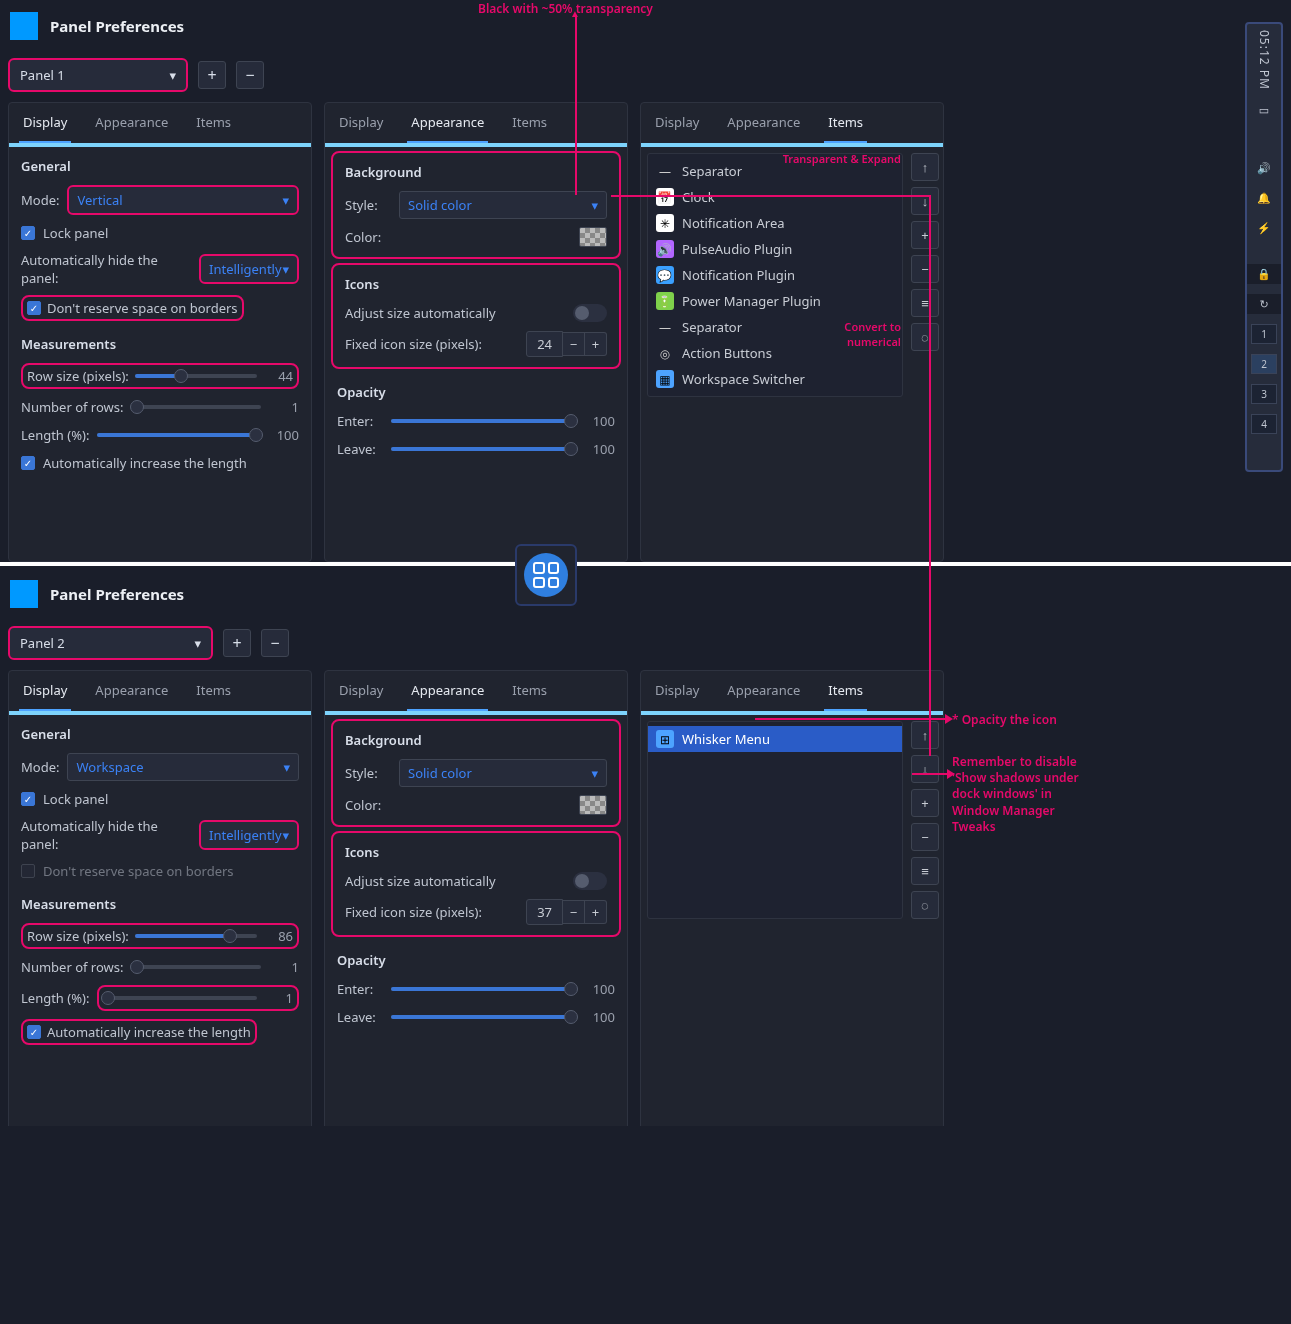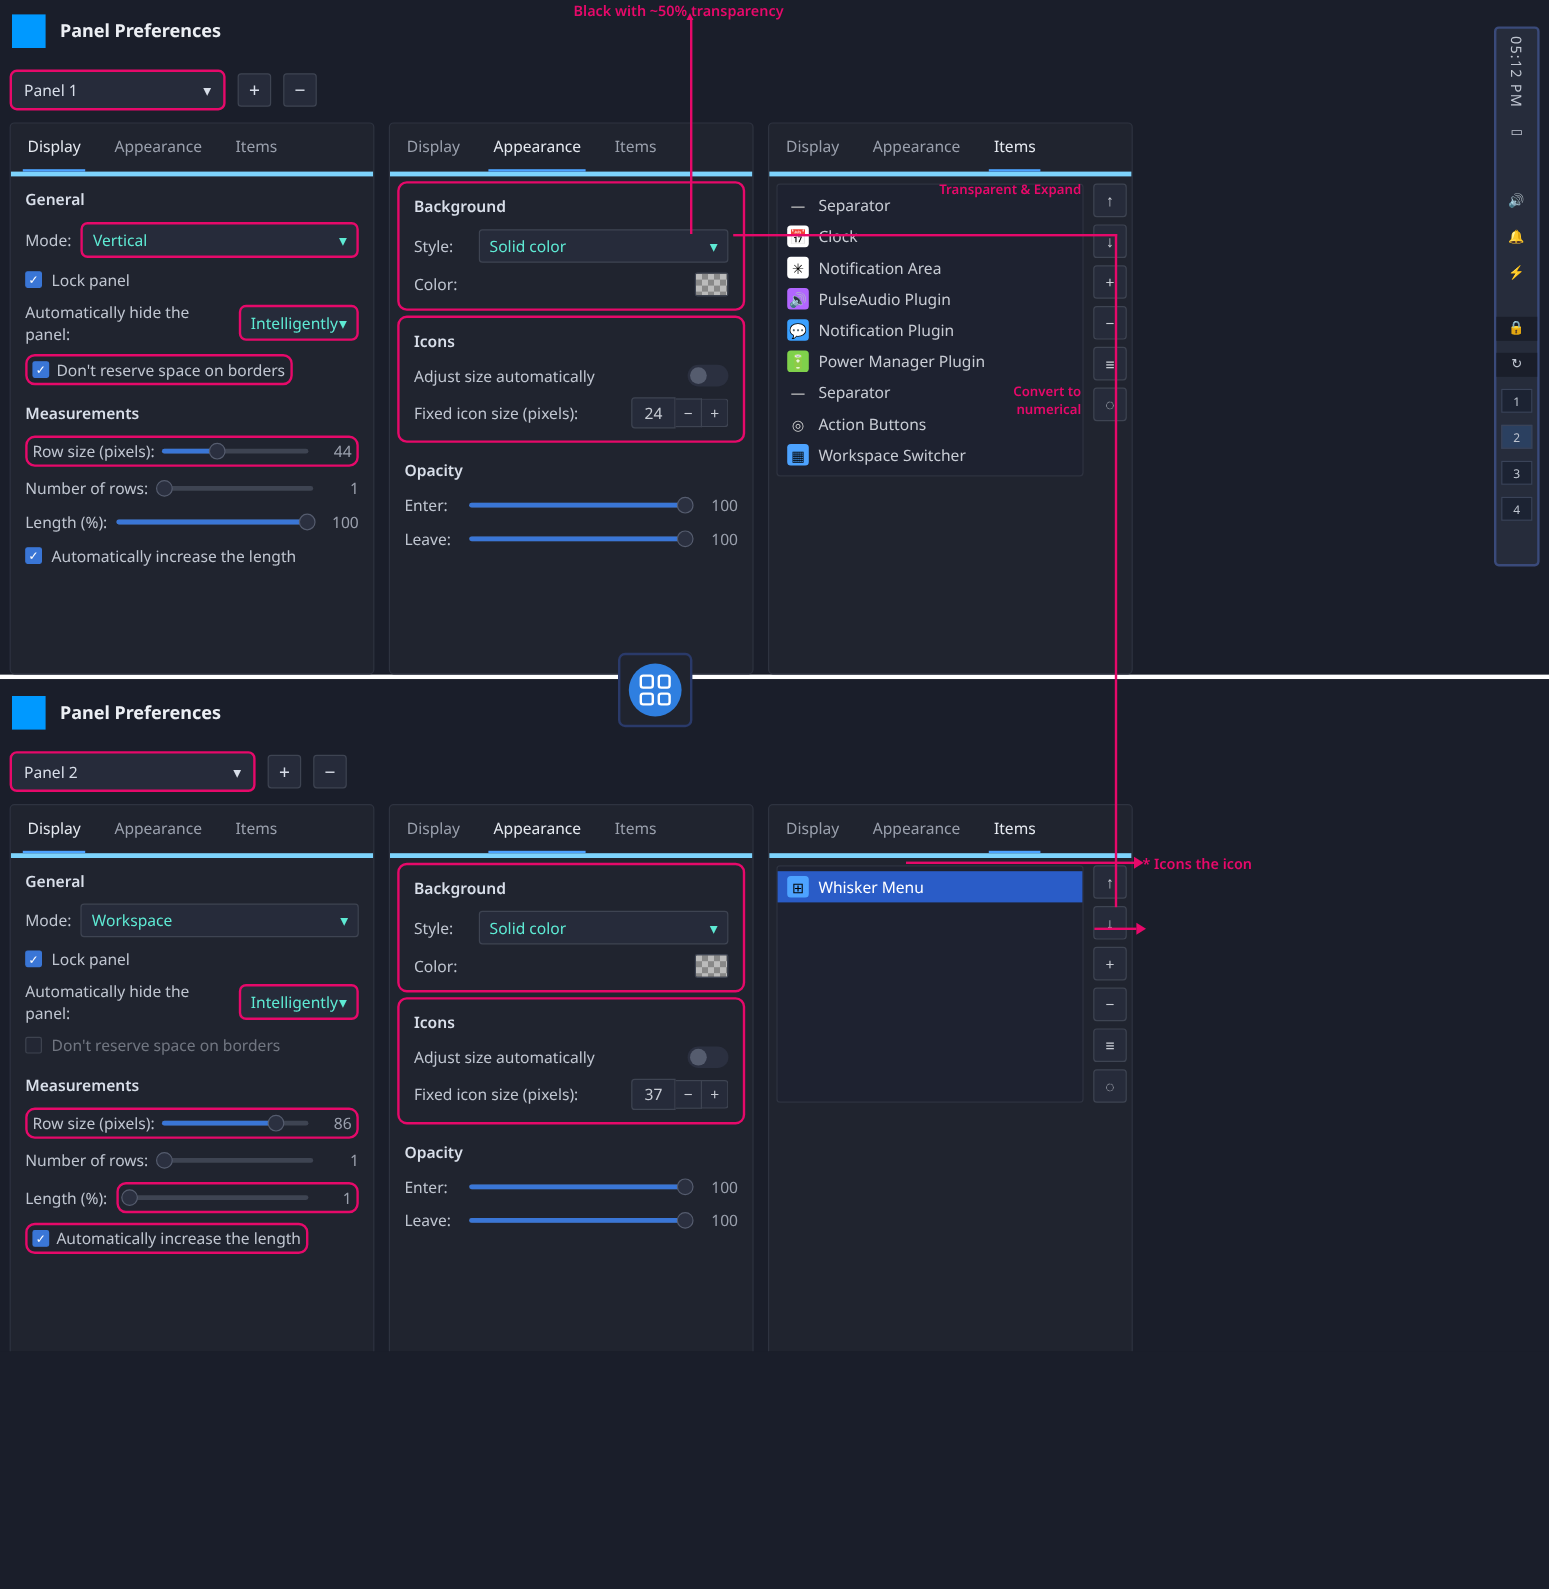--- a/index.html
+++ b/index.html
@@ -14,21 +14,21 @@
 .btn-sq { width: 28px; height: 28px; background: #262b3a; border: 1px solid #3e4452; color: #d8dee9; border-radius: 3px; display: flex; align-items: center; justify-content: center; cursor: pointer; font-size: 16px; }
 .panels-row { display: flex; gap: 12px; padding: 0 8px 12px; }
 .panel { background: #20242f; border: 1px solid #2e3340; border-radius: 4px; width: 304px; height: 460px; overflow: hidden; }
 .tabs { display: flex; border-bottom: 4px solid #7dd3fc; }
 .tab { padding: 10px 14px 12px; color: #9aa0ad; cursor: pointer; position: relative; }
 .tab.active { color: #e5e9f0; }
 .tab.active::after { content:""; position:absolute; left:10px; right:10px; bottom:0; height:2px; background:#4da3ff; }
 .section-title { color: #d8dee9; font-weight: 600; padding: 10px 12px 6px; }
 .row { display: flex; align-items: center; gap: 8px; padding: 4px 12px; min-height: 28px; }
 .row .lab { color: #bfc5d0; }
-.dropdown { flex: 1; background: #262b3a; border: 1px solid #3e4452; color: #5eead4; padding: 4px 8px; border-radius: 3px; display: flex; justify-content: space-between; align-items: center; cursor: pointer; }
+.dropdown { flex: 1; background: #262b3a; border: 1px solid #3e4452; color: #3b82f6; padding: 4px 8px; border-radius: 3px; display: flex; justify-content: space-between; align-items: center; cursor: pointer; }
 .dropdown.hl, .hl-box { border: 2px solid #e6096a !important; border-radius: 6px; }
 .chk { width: 14px; height: 14px; border: 1px solid #5c6370; border-radius: 2px; display: inline-flex; align-items: center; justify-content: center; font-size: 10px; }
 .chk.on { background: #3a76d6; border-color: #3a76d6; color: #fff; }
 .chk.off { background: #262b3a; }
 .slider { flex:1; height: 4px; background: #3e4452; border-radius: 2px; position: relative; }
 .slider .fill { position:absolute; left:0; top:0; bottom:0; background:#3a76d6; border-radius:2px; }
 .slider .thumb { position:absolute; top:50%; width:14px; height:14px; background:#2b3040; border:1px solid #555c6e; border-radius:50%; transform:translate(-50%,-50%); }
 .slider-val { width: 30px; text-align: right; color:#9aa0ad; }
 .hl-wrap { border: 2px solid #e6096a; border-radius: 8px; padding: 2px 4px; display: inline-flex; align-items:center; gap:6px; }
 .toggle { width:34px; height:18px; background:#2b3040; border-radius:9px; position:relative; cursor:pointer; }
@@ -463,17 +463,18 @@
           <div class="ctrl-btn">−</div>
           <div class="ctrl-btn">≡</div>
           <div class="ctrl-btn">◌</div>
         </div>
       </div>
     </div>
   </div>
 
   <div class="annot-line" style="left:929px; top:0; width:2px; height:190px;"></div>
   <div class="annot-line arrow-r" style="left:755px; top:152px; width:190px; height:2px;"></div>
-  <div class="annot" style="left:952px; top:145px;">* Icons the icon</div>
+  <div class="annot" style="left:952px; top:145px;">* Opacity the icon</div>
   <div class="annot-line arrow-r" style="left:912px; top:207px; width:35px; height:2px;"></div>
+  <div class="annot" style="left:952px; top:188px; width:140px; line-height:1.35;">Remember to disable 'Show shadows under dock windows' in Window Manager Tweaks</div>
 </div>
 
 </div>
 
 </body></html>

